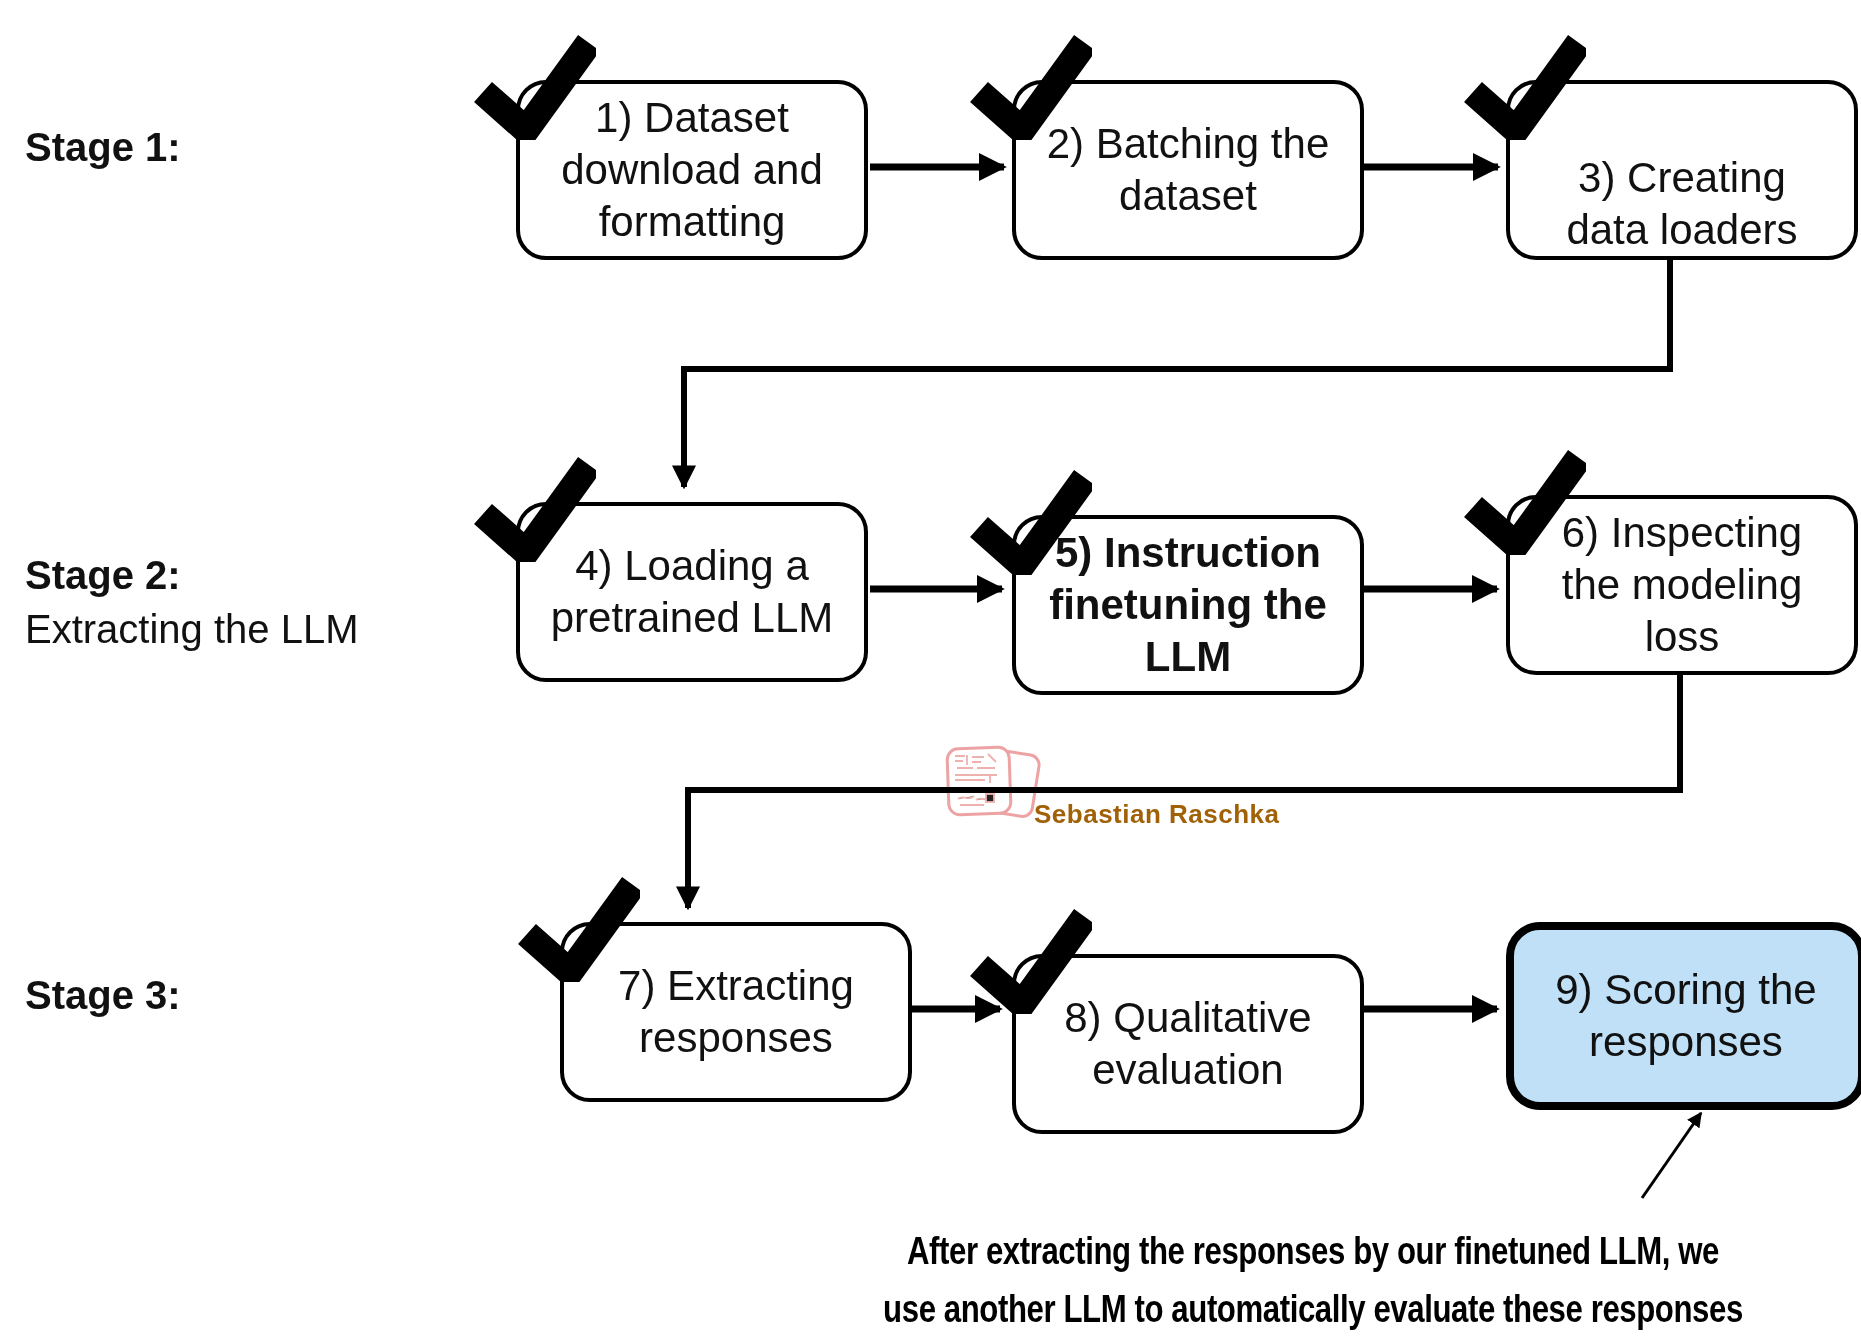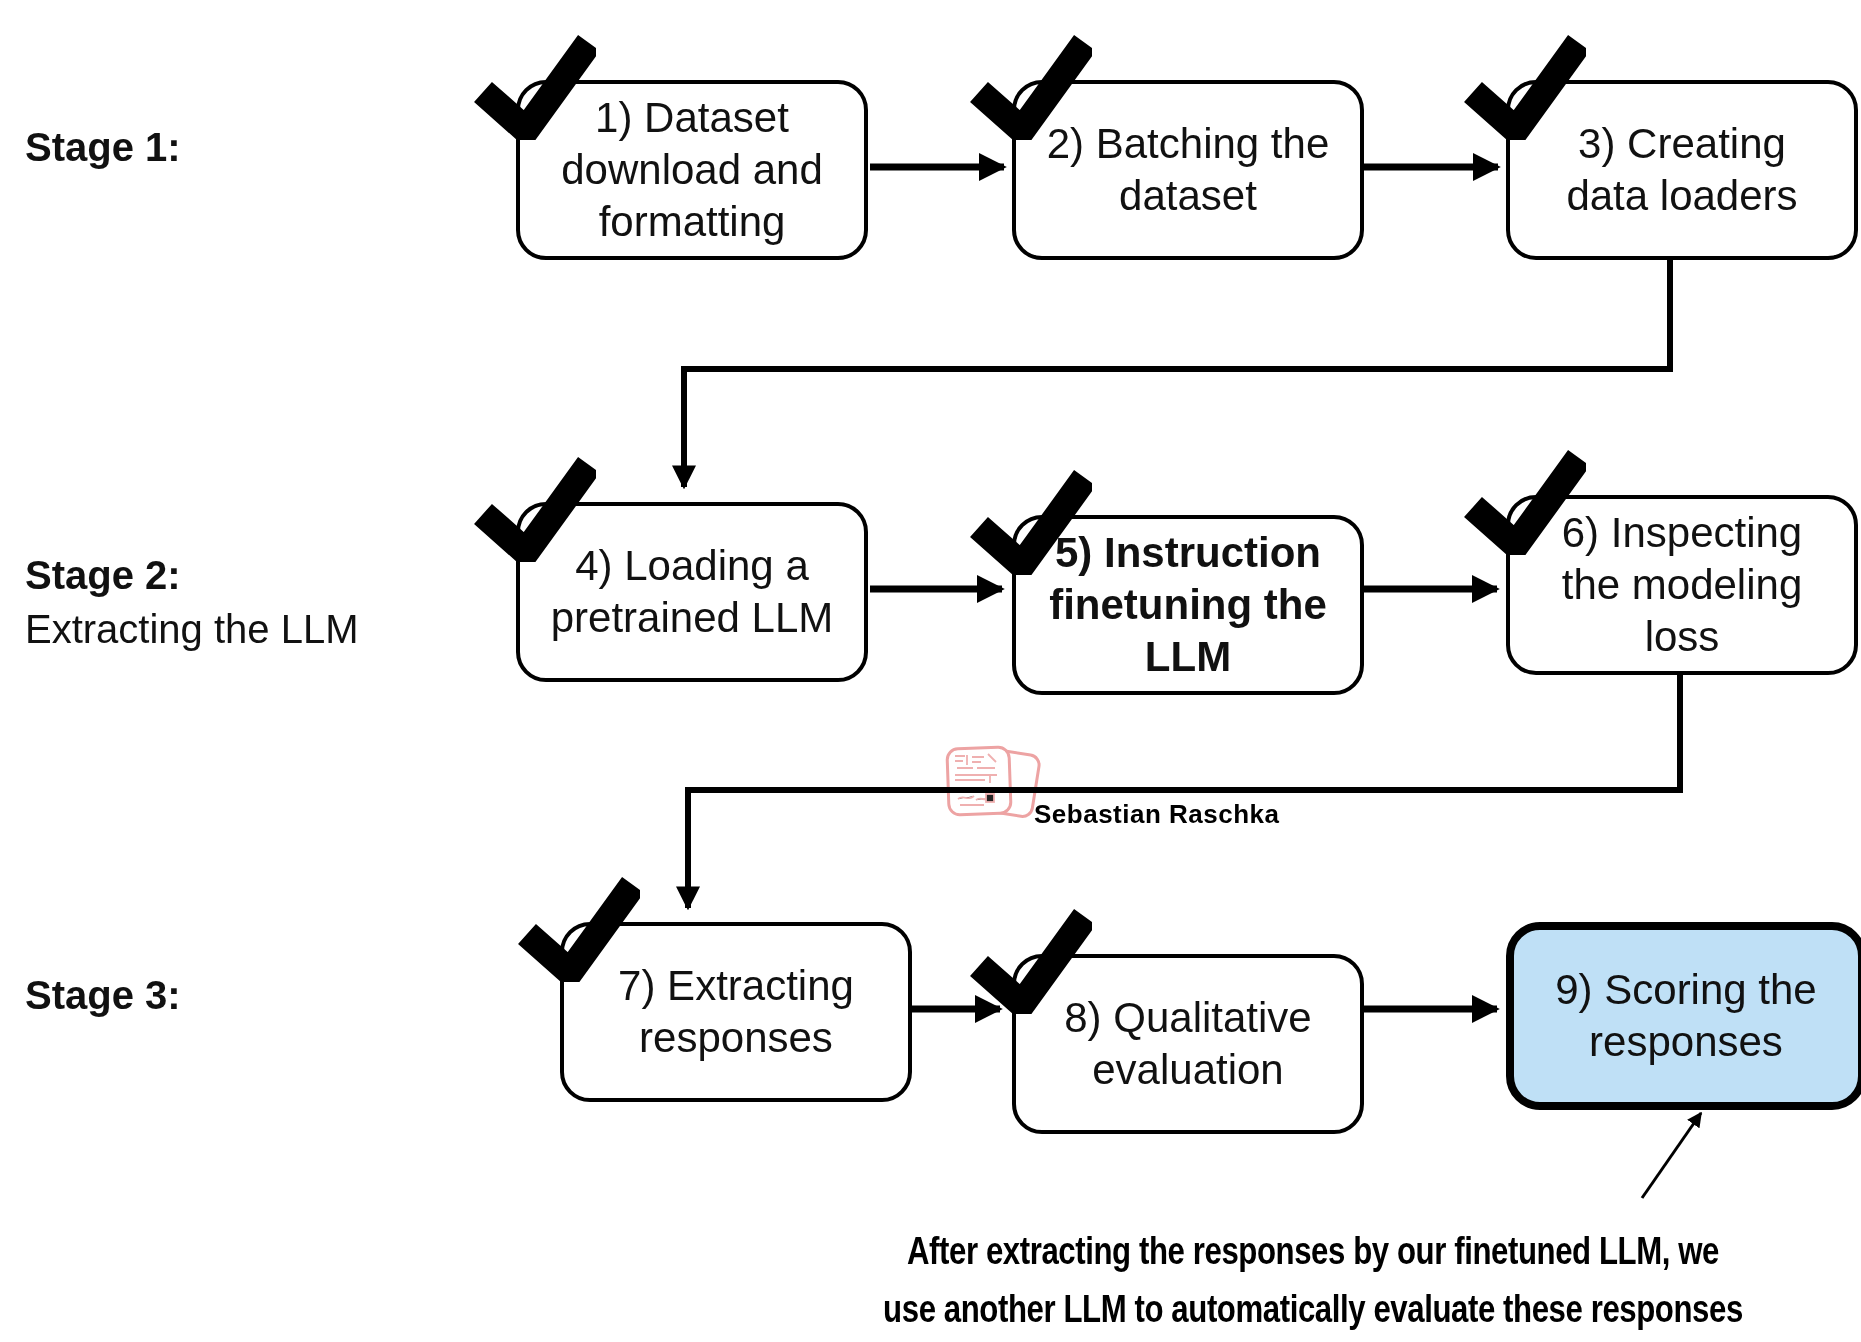--- a/index.html
+++ b/index.html
@@ -6,21 +6,21 @@
   #canvas{
     position:relative;width:1861px;height:1342px;background:#ffffff;
     font-family:"Liberation Sans",sans-serif;overflow:hidden;
   }
   
   #arrows{position:absolute;left:0;top:0;z-index:2;pointer-events:none;}
   
   #watermark-logo{position:absolute;left:942px;top:744px;z-index:1;}
   #watermark-text{
     position:absolute;left:1034px;top:799px;z-index:1;
-    font-size:26px;font-weight:bold;color:#000000;letter-spacing:0.5px;
+    font-size:26px;font-weight:bold;color:#a16207;letter-spacing:0.5px;
   }
   
   .stage-label{position:absolute;left:25px;z-index:3;color:#111;
     font-size:40px;line-height:54px;white-space:nowrap;}
   .stage-label .bold{font-weight:bold;}
   
   .step-box{
     position:absolute;width:344px;height:172px;z-index:3;
     background:#ffffff;border:4.5px solid #000;border-radius:30px;
     display:flex;align-items:center;justify-content:center;
@@ -105,21 +105,21 @@
 download and
 formatting</div>
   </div>
   <div class="step-box" style="left:1012px;top:80px;">
     <svg class="check" viewBox="0 0 122 108">
         <polyline points="9,60 52,98 115,11" stroke="#000" stroke-width="27" fill="none" stroke-linecap="butt" stroke-linejoin="miter"></polyline>
       </svg>
     <div class="step-text">2) Batching the
 dataset</div>
   </div>
-  <div class="step-box" style="left:1506px;top:80px;">
+  <div class="step-box" style="left:1506px;top:80px;align-items:flex-end;">
     <svg class="check" viewBox="0 0 122 108">
         <polyline points="9,60 52,98 115,11" stroke="#000" stroke-width="27" fill="none" stroke-linecap="butt" stroke-linejoin="miter"></polyline>
       </svg>
     <div class="step-text">3) Creating
 data loaders</div>
   </div>
 
   <div class="step-box" style="left:516px;top:502px;justify-content:center;">
     <svg class="check" viewBox="0 0 122 108">
         <polyline points="9,60 52,98 115,11" stroke="#000" stroke-width="27" fill="none" stroke-linecap="butt" stroke-linejoin="miter"></polyline>

